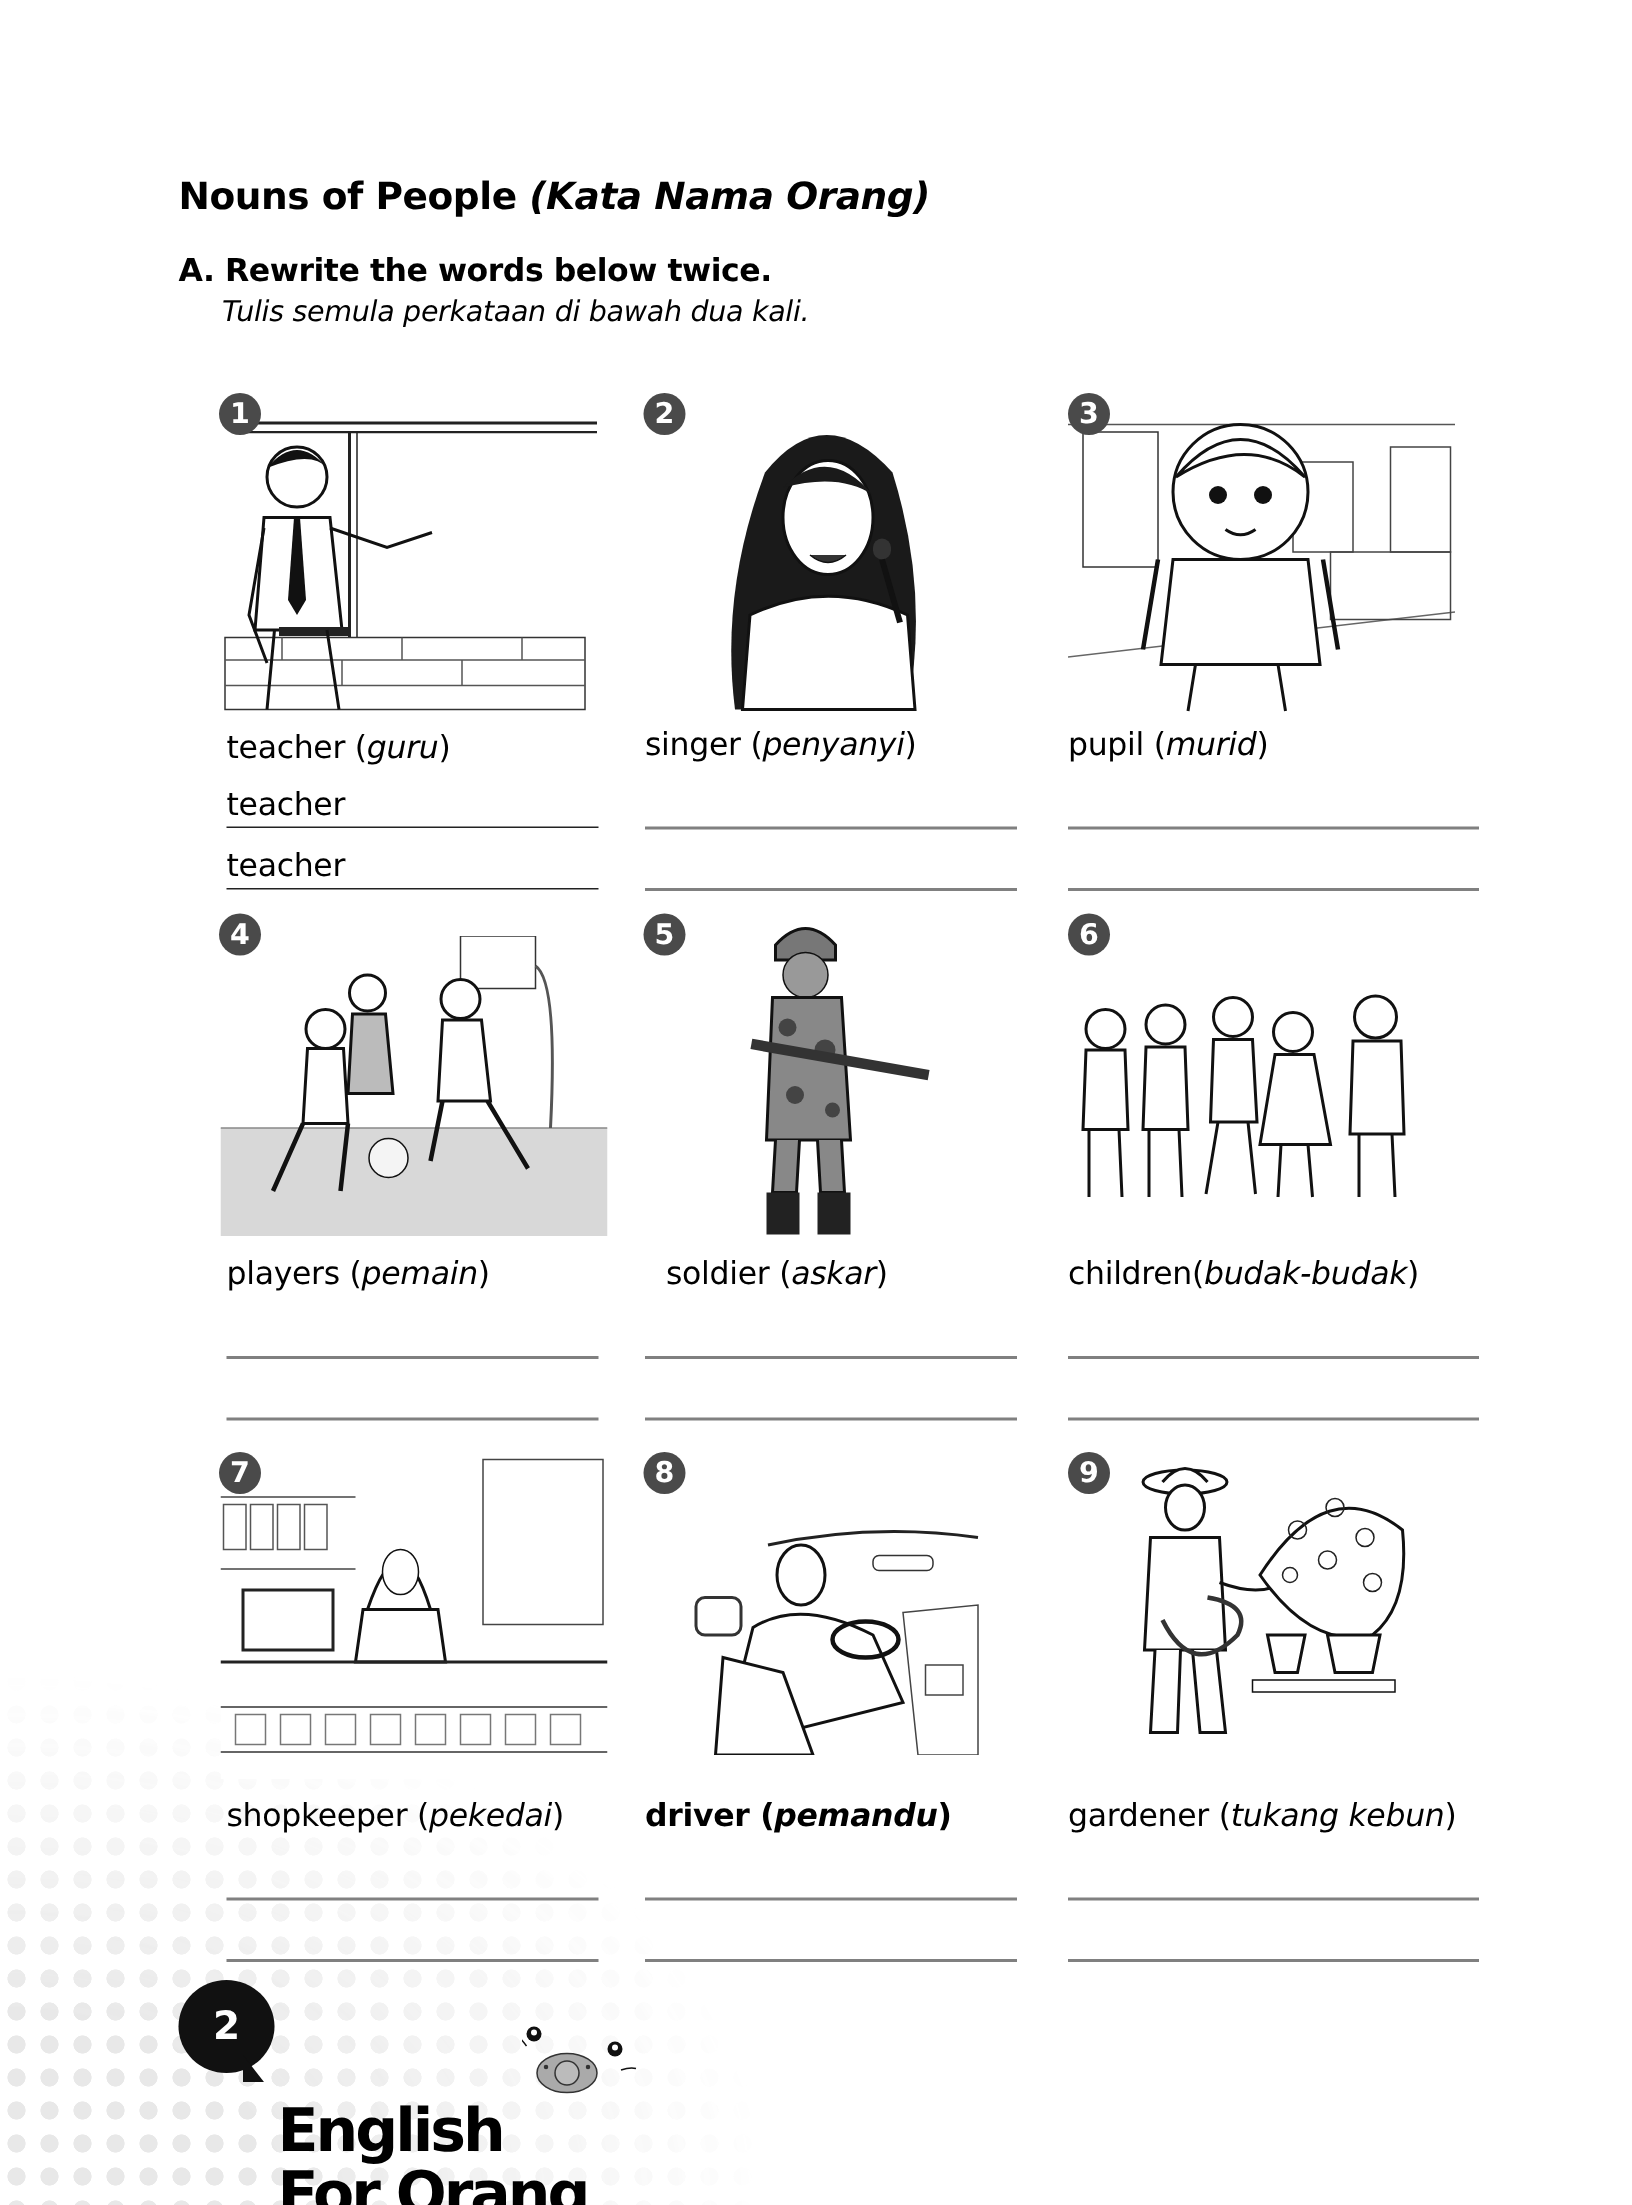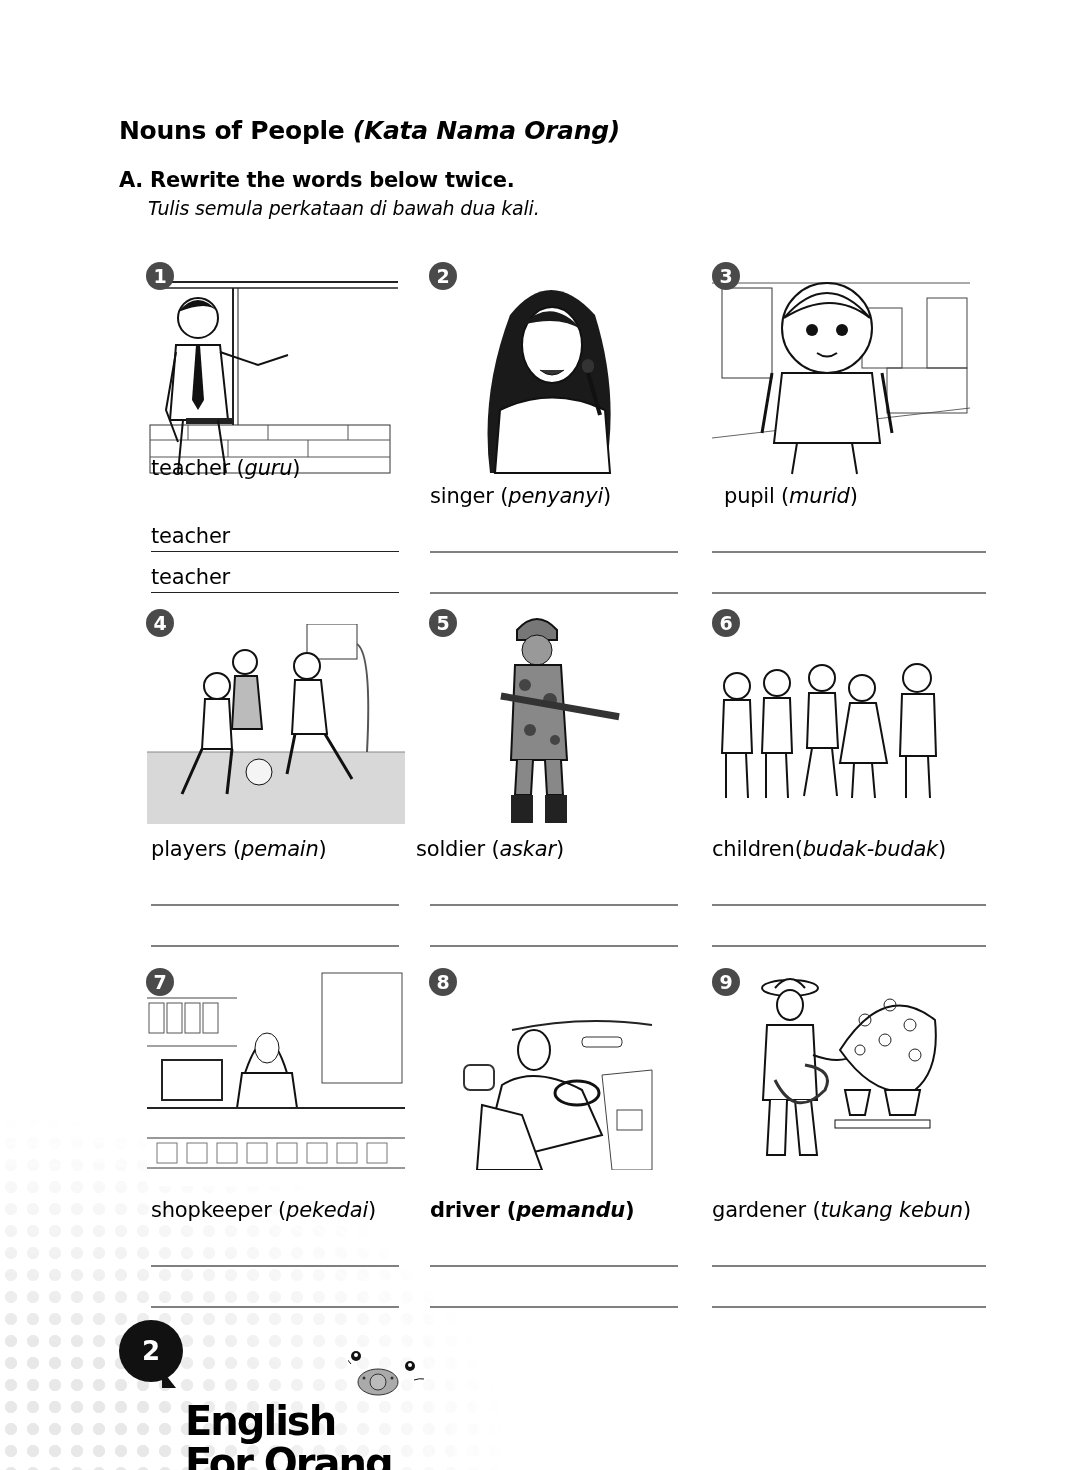--- a/index.html
+++ b/index.html
@@ -91,21 +91,21 @@
       <line x1="160" y1="170" x2="160" y2="187" stroke="#555"></line>
     <circle cx="50" cy="48" r="20" fill="#fff" stroke="#111" stroke-width="2"></circle>
     <path d="M30 42 Q50 18 70 42 Q60 30 30 42Z" fill="#111"></path>
     <path d="M28 75 L72 75 L80 150 L22 150Z" fill="#fff" stroke="#111" stroke-width="2"></path>
     <path d="M48 75 L52 75 L56 130 L50 140 L44 130Z" fill="#111"></path>
     <rect x="38" y="148" width="48" height="6" fill="#222"></rect>
     <path d="M35 150 L30 203 M70 150 L78 203" stroke="#111" stroke-width="2"></path>
     <path d="M72 82 L110 95 L140 85" fill="none" stroke="#111" stroke-width="2"></path>
     <path d="M28 82 L18 140 L30 172" fill="none" stroke="#111" stroke-width="2"></path>
   </svg>
-  <div class="label" style="left:151px;top:456px;"><span>teacher</span><span> (</span><i>guru</i>)</div>
+  <div class="label" style="left:151px;top:486px;"><span>teacher</span><span> (</span><i>guru</i>)</div>
   <div class="written" style="left:151px;top:524px;">teacher</div>
   <div class="line dark" style="left:151px;top:551px;"></div>
   <div class="written" style="left:151px;top:565px;">teacher</div>
   <div class="line dark" style="left:151px;top:592px;"></div>
 </div>
 
 <div>
   <div class="badge" style="left:429px;top:262px;">2</div>
   <svg class="pic" style="left:470px;top:275px;" width="160" height="200">
     <path d="M40 40 Q80 -10 125 40 Q150 120 135 198 L20 198 Q10 120 40 40Z" fill="#1a1a1a"></path>
@@ -133,21 +133,21 @@
     <circle cx="115" cy="70" r="45" fill="#fff" stroke="#111" stroke-width="2"></circle>
     <path d="M72 60 Q115 10 158 60 Q120 30 72 60Z" fill="#fff" stroke="#111" stroke-width="2"></path>
     <circle cx="100" cy="72" r="6" fill="#111"></circle>
       <circle cx="130" cy="72" r="6" fill="#111"></circle>
     <path d="M105 95 Q115 102 125 95" fill="none" stroke="#111" stroke-width="2"></path>
     <path d="M70 115 L160 115 L168 185 L62 185Z" fill="#fff" stroke="#111" stroke-width="2"></path>
     <path d="M60 115 L50 175 M170 115 L180 175" stroke="#111" stroke-width="3"></path>
     <path d="M85 185 L80 216 M140 185 L145 216" stroke="#111" stroke-width="2"></path>
   </svg>
   <div class="badge" style="left:712px;top:262px;">3</div>
-  <div class="label" style="left:712px;top:484px;margin-left:12px;"><span>pupil</span><span> (</span><i>murid</i>)</div>
+  <div class="label" style="left:712px;top:484px;"><span>pupil</span><span> (</span><i>murid</i>)</div>
   <div class="line" style="left:712px;top:551px;width:274px;"></div>
   <div class="line" style="left:712px;top:592px;width:274px;"></div>
 </div>
 
 <div>
   <div class="badge" style="left:146px;top:609px;">4</div>
   <svg class="pic" style="left:147px;top:624px;" width="258" height="200">
     <rect x="0" y="128" width="258" height="72" fill="#d8d8d8"></rect>
     <line x1="0" y1="128" x2="258" y2="128" stroke="#888"></line>
     <rect x="160" y="0" width="50" height="35" fill="#fff" stroke="#333"></rect>
@@ -174,21 +174,21 @@
     <path d="M20 55 L66 55 L72 150 L16 150Z" fill="#888" stroke="#111" stroke-width="2"></path>
     <circle cx="30" cy="75" r="6" fill="#444"></circle>
       <circle cx="55" cy="90" r="7" fill="#444"></circle>
       <circle cx="35" cy="120" r="6" fill="#444"></circle>
       <circle cx="60" cy="130" r="5" fill="#444"></circle>
     <path d="M22 150 L20 185 L36 185 L38 150 M50 150 L52 185 L68 185 L66 150" fill="#888" stroke="#111" stroke-width="2"></path>
     <rect x="16" y="185" width="22" height="28" fill="#222"></rect>
       <rect x="50" y="185" width="22" height="28" fill="#222"></rect>
     <rect x="5" y="92" width="120" height="7" fill="#333" transform="rotate(10 60 96)"></rect>
   </svg>
-  <div class="label" style="left:416px;top:837px;"><span>soldier</span><span> (</span><i>askar</i>)</div>
+  <div class="label" style="left:444px;top:837px;"><span>soldier</span><span> (</span><i>askar</i>)</div>
   <div class="line" style="left:430px;top:904px;"></div>
   <div class="line" style="left:430px;top:945px;"></div>
 </div>
 
 <div>
   <div class="badge" style="left:712px;top:609px;">6</div>
   <svg class="pic" style="left:712px;top:648px;" width="258" height="160">
     <g fill="#fff" stroke="#111" stroke-width="2">
       <circle cx="25" cy="38" r="13"></circle>
         <path d="M12 52 L38 52 L40 105 L10 105Z"></path>

